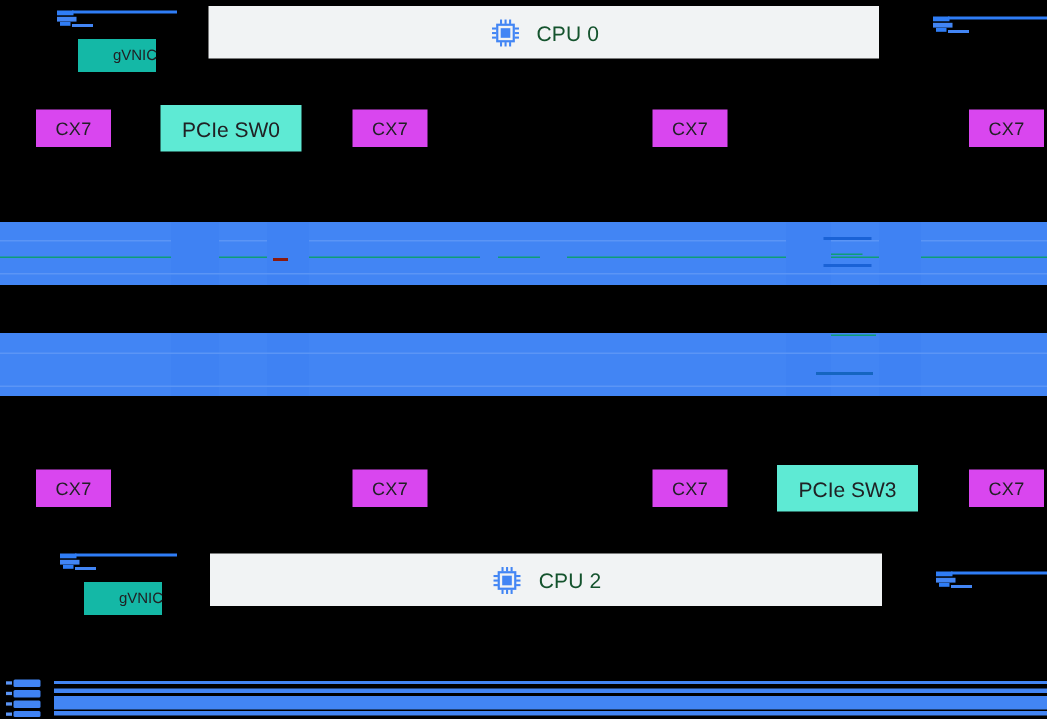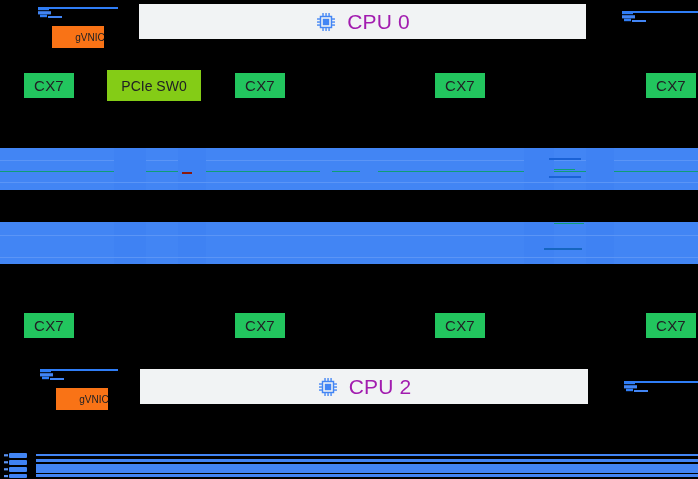--- a/index.html
+++ b/index.html
@@ -19,46 +19,46 @@
 
   
   .cpu-bar {
     background: #f1f3f4;
     display: flex;
     align-items: center;
     justify-content: center;
     gap: 10px;
   }
   .cpu-label {
-    font-size: 21px;
-    color: #a21caf;
+    font-size: 14px;
+    color: #14532d;
     letter-spacing: .1px;
     white-space: nowrap;
   }
 
   
   .box {
     display: flex;
     align-items: center;
     justify-content: center;
     text-align: center;
     color: #202124;
     white-space: nowrap;
   }
   .cx7 {
-    background: #22c55e;
-    font-size: 15px;
+    background: #d946ef;
+    font-size: 12px;
     letter-spacing: .2px;
   }
   .pcie {
-    background: #84cc16;
+    background: #5eead4;
     font-size: 14px;
   }
   .gvnic {
-    background: #f97316;
+    background: #14b8a6;
     font-size: 10px;
     padding-left: 24px;
   }
 
   
   .gpu-bar {
     background: #4285f4;
     overflow: hidden;
   }
   .gpu-line-teal {
@@ -230,20 +230,23 @@
 
 
   <div class="box cx7 abs" style="left:235px; top:313px; width:50px; height:25px;">
     <span>CX7</span>
   </div>
 
   <div class="box cx7 abs" style="left:435px; top:313px; width:50px; height:25px;">
     <span>CX7</span>
   </div>
 
+  <div class="box pcie abs" style="left:518px; top:310px; width:94px; height:31px;">
+    <span>PCIe SW3</span>
+  </div>
 
   <div class="box cx7 abs" style="left:646px; top:313px; width:50px; height:25px;">
     <span>CX7</span>
   </div>
 
   <div class="nic-glyph abs" style="left:40px; top:367px; width:80px; height:14px;">
     <svg width="16" height="14" viewBox="0 0 16 14">
       <rect x="0" y="2" width="11" height="3.2" fill="#2f7df6"></rect>
       <rect x="0" y="6.2" width="13" height="3.2" fill="#4285f4"></rect>
       <rect x="2" y="9.6" width="7" height="2.6" fill="#2f7df6"></rect>

